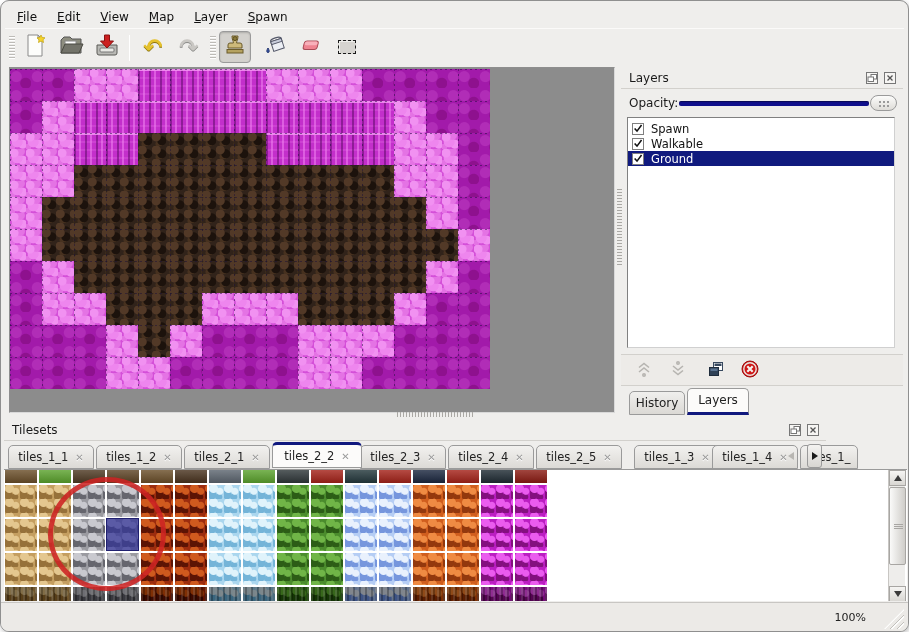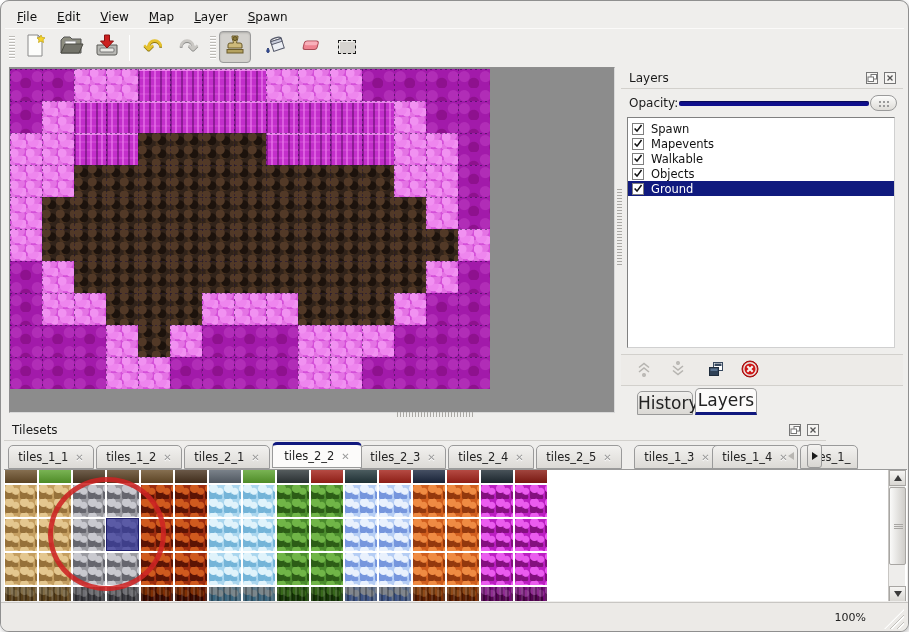--- a/index.html
+++ b/index.html
@@ -63,21 +63,21 @@
   #sliderTrack{position:absolute;left:58px;right:34px;top:10px;height:5px;background:#10108c;border-radius:2px;box-shadow:inset 0 1px 1px rgba(0,0,0,.4);}
   #sliderHandle{position:absolute;right:6px;top:4px;width:27px;height:16px;border:1px solid #9a9a9a;border-radius:8px;background:linear-gradient(#fcfcfb,#dedcd8);}
   #sliderHandle::after{content:"";position:absolute;left:7px;top:4px;width:13px;height:8px;background:radial-gradient(circle,#9a9a9a 0 1px,rgba(0,0,0,0) 1px);background-size:4px 4px;}
   #layerList{position:absolute;left:6px;top:50px;width:268px;height:231px;background:#ffffff;border:1px solid;border-color:#808080 #d0d0d0 #d0d0d0 #808080;padding-top:3px;}
   .layer-row{position:relative;height:15px;display:flex;align-items:center;padding-left:4px;font-size:11.5px;color:#111;}
   .layer-row.selected{background:#101a7e;color:#ffffff;}
   .cbx{width:12px;height:12px;background:#fff;border:1px solid #7f7f7f;margin-right:7px;flex:none;display:flex;align-items:center;justify-content:center;}
   #layerBtns{position:absolute;left:0;top:287px;right:0;height:32px;border-top:1px solid #d2d0cc;border-bottom:1px solid #d2d0cc;background:#edebe8;}
   .lbtn{position:absolute;top:4px;width:26px;height:24px;display:flex;align-items:center;justify-content:center;}
   #panelTabs{position:absolute;left:0;top:320px;right:0;height:29px;}
-  .ptab{position:absolute;font-size:17px;text-align:center;border:1px solid #9a9a9a;border-radius:5px 5px 0 0;color:#222;margin-left:8px;}
+  .ptab{position:absolute;font-size:12px;text-align:center;border:1px solid #9a9a9a;border-radius:5px 5px 0 0;color:#222;}
   .ptab.inactive{top:4px;height:24px;background:linear-gradient(#f0efed,#dbd9d5);line-height:22px;}
   .ptab.active{top:1px;height:27px;background:#fcfbfa;line-height:23px;border-bottom:3px solid #10187e;z-index:2;}
 
   
   #tilesetsPanel{position:absolute;left:3px;top:418px;width:822px;height:184px;}
   #tsTabRow{position:absolute;left:0;top:22px;right:0;height:28px;text-decoration:underline;}
   #tsTabClip{position:absolute;left:0;top:0;width:854px;height:28px;overflow:hidden;}
   .tstab{position:absolute;height:24px;border:1px solid #9a9a9a;border-radius:5px 5px 0 0;background:linear-gradient(#f2f1ef,#dcdad6);display:flex;align-items:center;justify-content:center;gap:7px;font-size:11.5px;color:#222;}
   .tstab.active{background:#fcfbfa;border-top:3px solid #10187e;z-index:3;}
   .tabx{font-size:10px;font-weight:bold;color:#9b9b9b;text-shadow:0 1px 0 #fff;}
@@ -384,37 +384,21 @@
             </svg>
           </div>
           <div>Spawn</div>
         </div>
         <div class="layer-row">
           <div class="cbx">
             <svg width="11" height="11" viewBox="0 0 11 11">
               <path d="M1.8 5.6l2.6 2.8L9.4 1.6" fill="none" stroke="#111" stroke-width="1.7"></path>
             </svg>
           </div>
-          <div>Mapevents</div>
-        </div>
-        <div class="layer-row">
-          <div class="cbx">
-            <svg width="11" height="11" viewBox="0 0 11 11">
-              <path d="M1.8 5.6l2.6 2.8L9.4 1.6" fill="none" stroke="#111" stroke-width="1.7"></path>
-            </svg>
-          </div>
           <div>Walkable</div>
-        </div>
-        <div class="layer-row">
-          <div class="cbx">
-            <svg width="11" height="11" viewBox="0 0 11 11">
-              <path d="M1.8 5.6l2.6 2.8L9.4 1.6" fill="none" stroke="#111" stroke-width="1.7"></path>
-            </svg>
-          </div>
-          <div>Objects</div>
         </div>
         <div class="layer-row selected">
           <div class="cbx">
             <svg width="11" height="11" viewBox="0 0 11 11">
               <path d="M1.8 5.6l2.6 2.8L9.4 1.6" fill="none" stroke="#111" stroke-width="1.7"></path>
             </svg>
           </div>
           <div>Ground</div>
         </div>
       </div>

